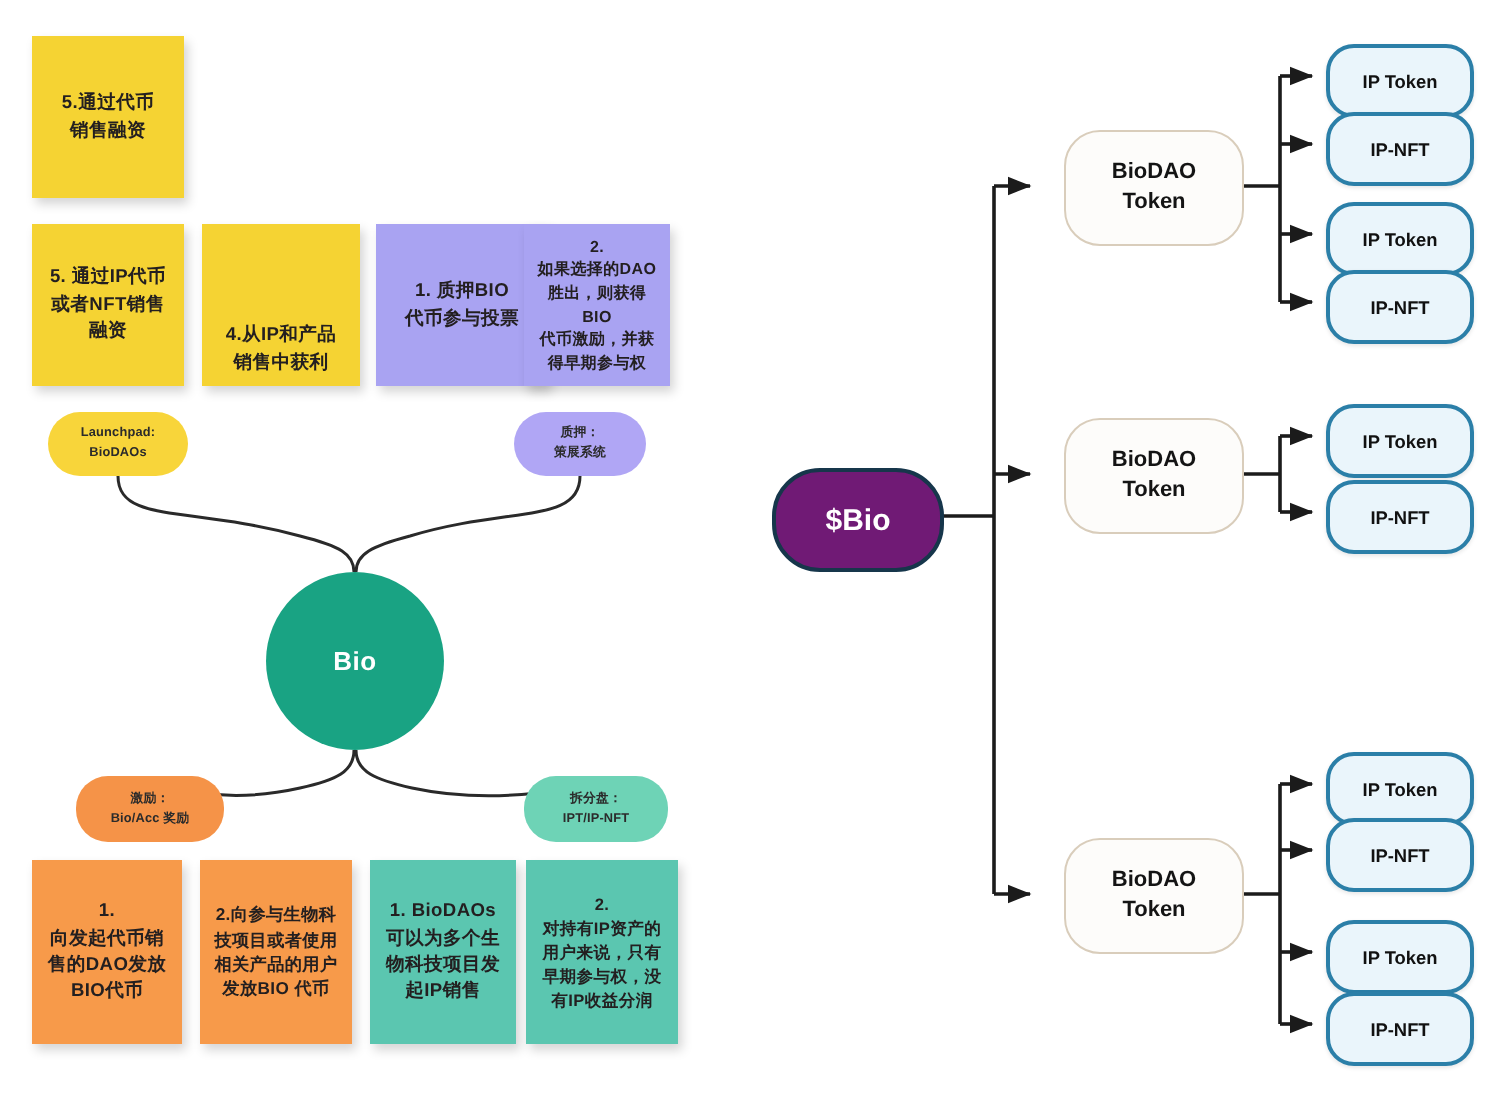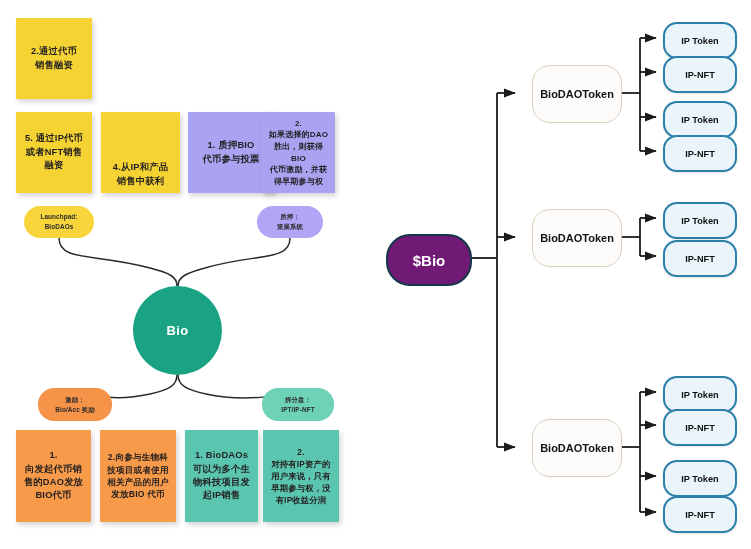--- a/index.html
+++ b/index.html
@@ -106,20 +106,21 @@
     z-index: 5;
   }
   .dao {
     position: absolute;
     width: 88px;
     height: 56px;
     border-radius: 18px;
     background: #fdfcfa;
     border: 1.8px solid #d9cdbb;
     display: flex;
+    flex-direction: column;
     align-items: center;
     justify-content: center;
     color: #141414;
     font-size: 11px;
     font-weight: 700;
     line-height: 1.32;
     z-index: 5;
   }
   .ip {
     position: absolute;
@@ -188,21 +189,21 @@
       <path d="M620,447 L640,447"></path>
       <path d="M640,392 L640,512"></path>
       <path d="M640,392 L656,392" marker-end="url(#arrow)"></path>
       <path d="M640,425 L656,425" marker-end="url(#arrow)"></path>
       <path d="M640,476 L656,476" marker-end="url(#arrow)"></path>
       <path d="M640,512 L656,512" marker-end="url(#arrow)"></path>
     </g>
   </svg>
 
   <div class="note yellow" style="left:16px; top:18px; width:76px; height:81px;">
-    <span style="white-space:pre-line;">2.通过代币
+    <span style="white-space:pre-line;">5.通过代币
 销售融资</span>
   </div>
 
   <div class="note yellow" style="left:16px; top:112px; width:76px; height:81px;">
     <span style="white-space:pre-line;">5. 通过IP代币
 或者NFT销售
 融资</span>
   </div>
   <div class="note yellow" style="left:101px; top:112px; width:79px; height:81px;">
     <span style="white-space:pre-line;margin-top:44px;">4.从IP和产品

